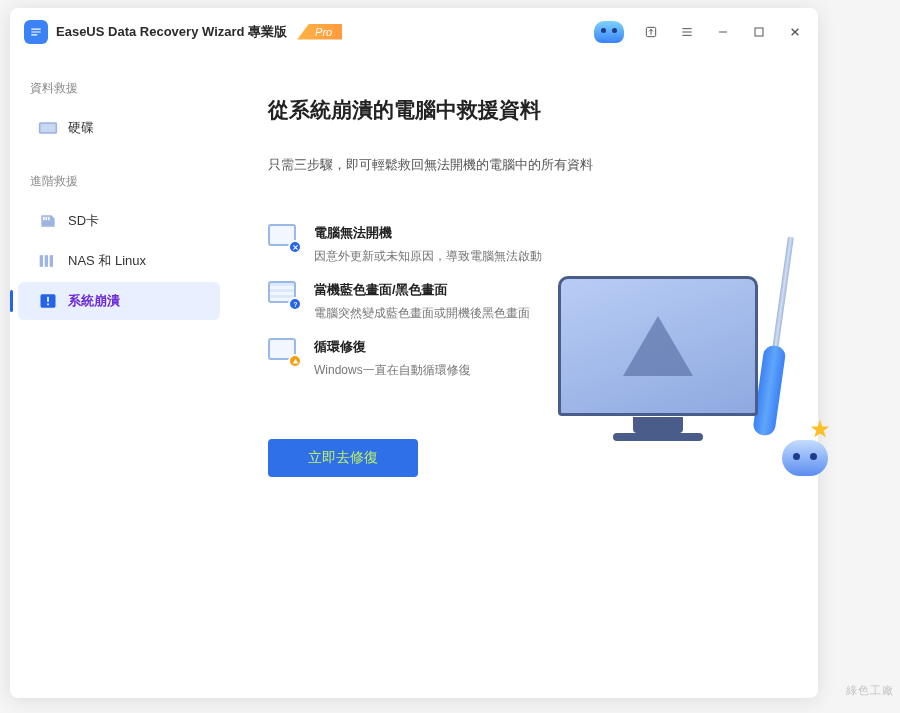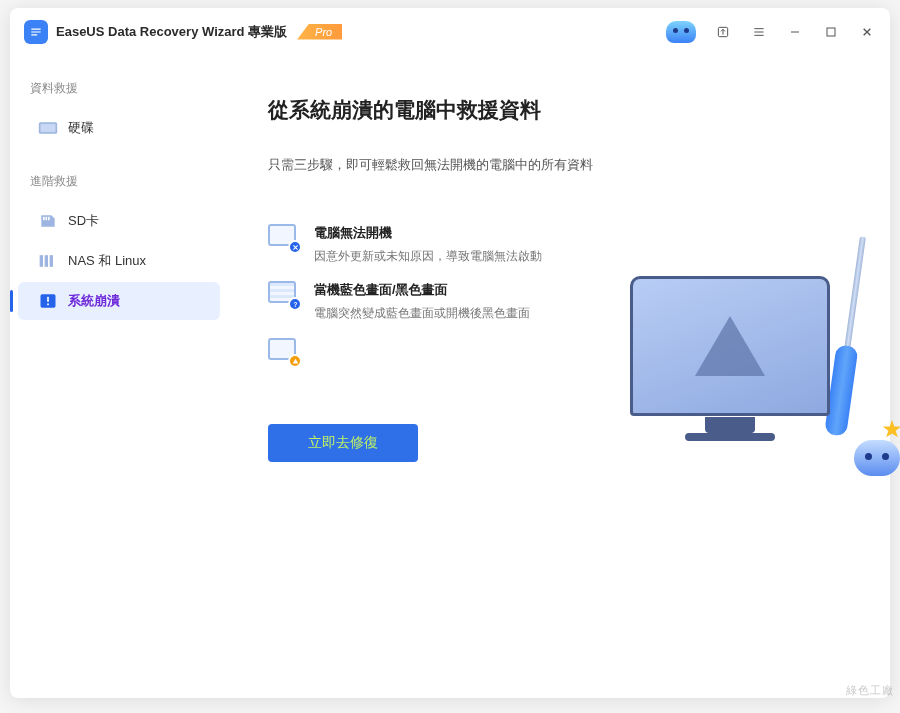--- a/index.html
+++ b/index.html
@@ -1,18 +1,18 @@
 <!DOCTYPE html>
 <html><head>
 <meta charset="utf-8">
 <style>
 * { margin: 0; padding: 0; box-sizing: border-box; font-family: "Microsoft YaHei", "PingFang TC", sans-serif; }
 body { background: #f5f5f5; width: 900px; height: 713px; overflow: hidden; }
 .window {
-  position: absolute; top: 8px; left: 10px; width: 880px; height: 690px;
+  position: absolute; top: 8px; left: 10px; width: 808px; height: 690px;
   background: #fff; border-radius: 8px; box-shadow: 0 2px 20px rgba(0,0,0,0.1);
   display: flex; flex-direction: column;
 }
 .titlebar {
   height: 48px; display: flex; align-items: center; padding: 0 14px;
   border-bottom: 1px solid transparent;
 }
 .app-logo {
   width: 24px; height: 24px; background: #3b82f6; border-radius: 6px;
   display: flex; align-items: center; justify-content: center; margin-right: 8px;
@@ -272,20 +272,24 @@
 
         <div class="feature">
           <div class="feature-icon">
             <div class="box"></div>
             <div class="badge warn">
                 <svg viewBox="0 0 10 10">
                   <path d="M5 1l4 7H1z" fill="#fff"></path>
                 </svg>
               </div>
           </div>
+          <div class="feature-text">
+            <h3>循環修復</h3>
+            <p>Windows一直在自動循環修復</p>
+          </div>
         </div>
 
       </div>
 
       <div class="illustration">
         <div class="screwdriver">
           <div class="shaft"></div>
             <div class="handle"></div>
         </div>
         <div class="monitor">

